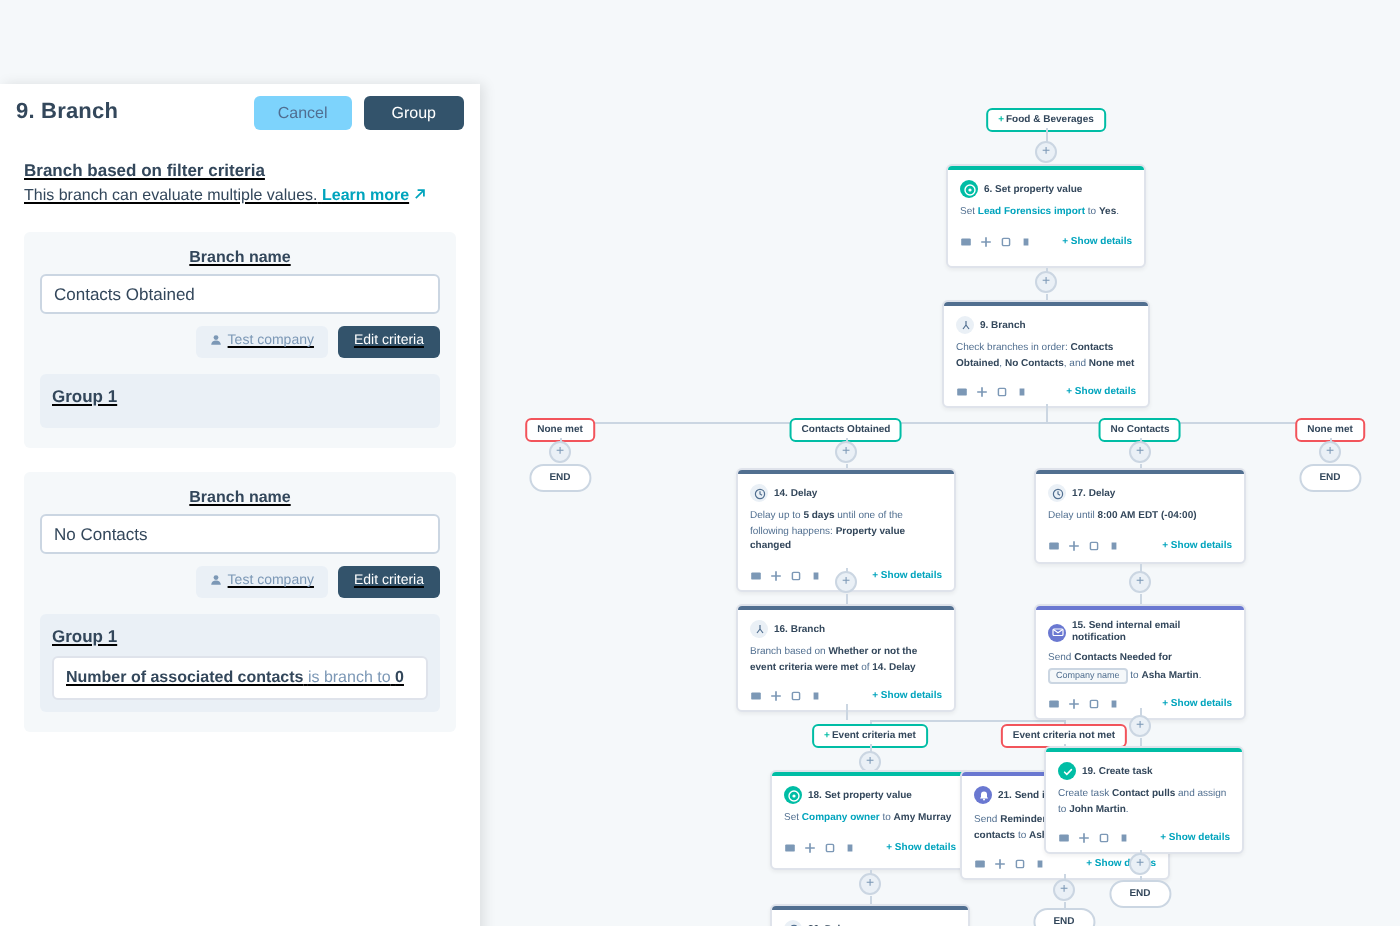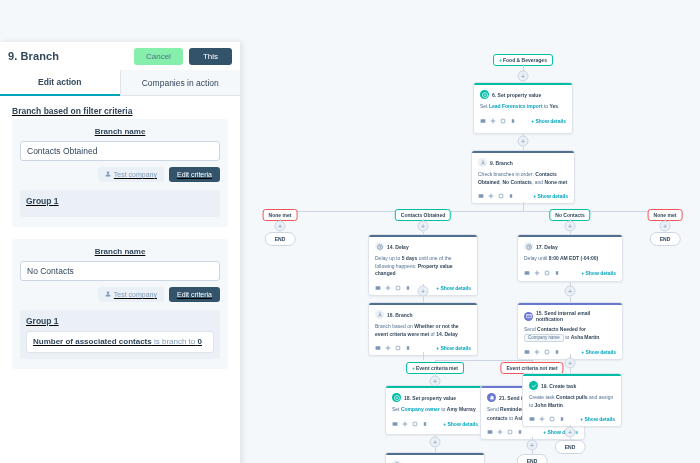--- a/index.html
+++ b/index.html
@@ -23,21 +23,21 @@
     height: 28px; flex: 0 0 28px;
     display: flex; align-items: center;
     padding: 0 8px; gap: 6px;
     background: #fff;
   }
   .panel-title {
     font-size: 11px; font-weight: bold; color: #33475b;
     flex: 1; letter-spacing: .1px;
   }
   .btn-cancel {
-    font-size: 8px; color: #506e91; background: #86efac;
+    font-size: 8px; color: #506e91; background: #7dd3fc;
     border: none; border-radius: 3px;
     padding: 4px 12px; cursor: pointer;
   }
   .btn-save {
     font-size: 8px; color: #fff; background: #33536b;
     border: none; border-radius: 3px;
     padding: 4px 14px; cursor: pointer; font-weight: 500;
   }
   .tabs { height: 26px; flex: 0 0 26px; display: flex; }
   .tab {
@@ -173,31 +173,33 @@
 </head>
 <body>
 
 <div id="app">
 
   <div class="panel">
 
     <div class="panel-header">
       <div class="panel-title">9. Branch</div>
       <button class="btn-cancel">Cancel</button>
-      <button class="btn-save">This</button>
+      <button class="btn-save">Group</button>
     </div>
 
-    <div class="tabs">
-      <div class="tab active">Edit action</div>
-      <div class="tab inactive">Companies in action</div>
-    </div>
 
     <div class="panel-body">
 
       <div class="sec-title">Branch based on filter criteria</div>
+      <div class="sec-sub">
+        <span>This branch can evaluate multiple values.</span>
+        <a class="link" href="#">Learn more</a><span class="extlink-icon"><svg viewBox="0 0 10 10">
+              <path d="M3 1h6v6H7.5V3.5L2 9 1 8l5.5-5.5H3z" fill="#00a4bd"></path>
+            </svg></span>
+      </div>
 
       
       <div class="branch-box">
         <div class="field-label">Branch name</div>
         <input class="text-input" value="Contacts Obtained" style="">
         <div class="btn-row">
           <button class="btn-test">
             <span><svg width="6" height="6" viewBox="0 0 10 10">
                   <circle cx="5" cy="3" r="2" fill="#7c98b6"></circle>
                   <path d="M1 9c0-2.2 1.8-3.5 4-3.5S9 6.8 9 9z" fill="#7c98b6"></path>

